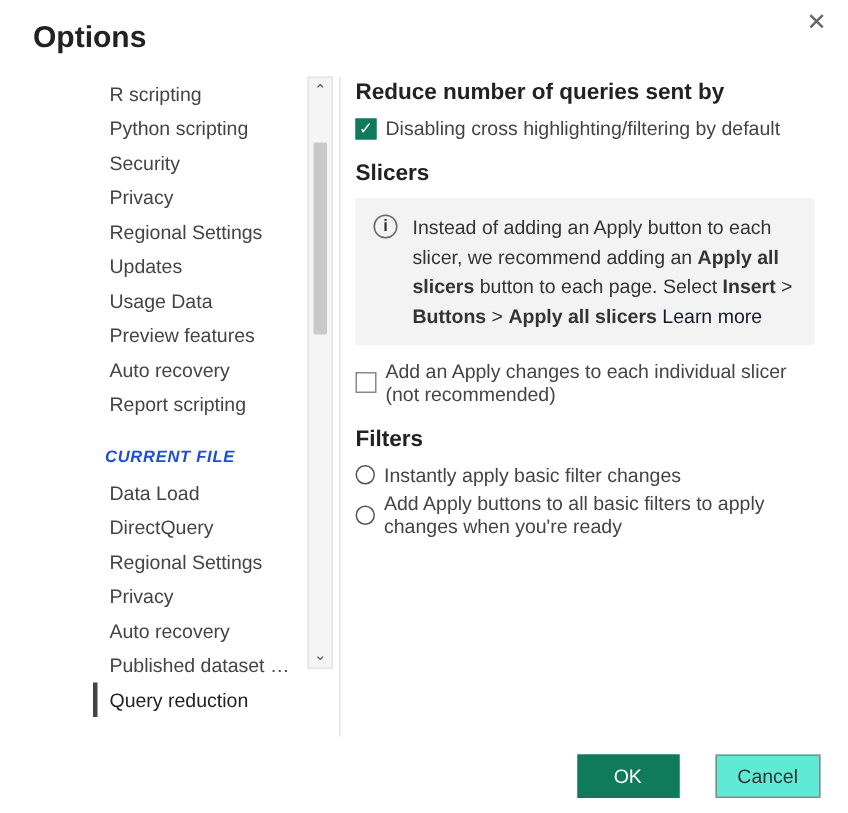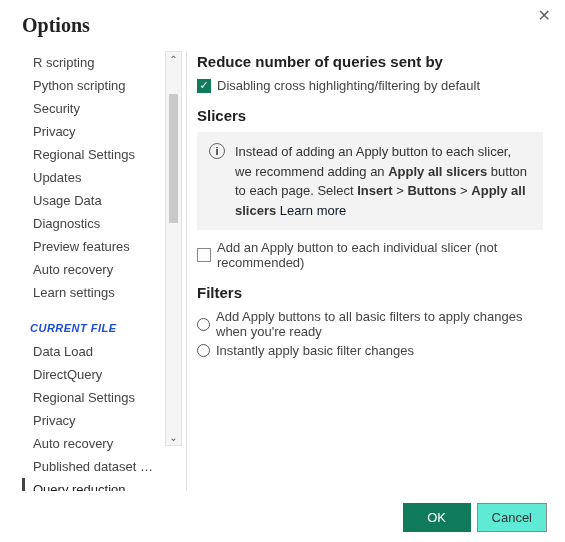--- a/index.html
+++ b/index.html
@@ -29,26 +29,26 @@
     font-size: 16px;
     color: #666;
     cursor: pointer;
     line-height: 1;
   }
   .title {
     font-size: 20px;
     font-weight: 600;
     color: #222;
     margin: 6px 0 14px 0;
-    font-family: Liberation Serif, serif;
   }
   .body {
     display: flex;
     flex: 1;
     min-height: 0;
+    margin-left: 40px;
   }
   .sidebar-wrap {
     width: 160px;
     flex-shrink: 0;
     display: flex;
     position: relative;
   }
   .sidebar {
     flex: 1;
     overflow: hidden;
@@ -181,21 +181,21 @@
   .radio.checked::after {
     content: "";
     width: 7px;
     height: 7px;
     background: #0f7b5b;
     border-radius: 50%;
   }
   .footer {
     display: flex;
     justify-content: flex-end;
-    gap: 6px;
+    gap: 24px;
     padding-top: 12px;
   }
   .btn {
     min-width: 68px;
     padding: 6px 14px;
     font-size: 13px;
     text-align: center;
     cursor: pointer;
     border: 1px solid #888;
     background: #5eead4;
@@ -218,24 +218,23 @@
     <div class="sidebar-wrap">
       <div class="sidebar">
         <div id="global-list">
             <div class="side-item">R scripting</div>
             <div class="side-item">Python scripting</div>
             <div class="side-item">Security</div>
             <div class="side-item">Privacy</div>
             <div class="side-item">Regional Settings</div>
             <div class="side-item">Updates</div>
             <div class="side-item">Usage Data</div>
-            <div class="side-item">Diagnostics</div>
             <div class="side-item">Preview features</div>
             <div class="side-item">Auto recovery</div>
-            <div class="side-item">Learn settings</div>
+            <div class="side-item">Report scripting</div>
           </div>
         <div class="side-header">CURRENT FILE</div>
         <div id="file-list">
             <div class="side-item">Data Load</div>
             <div class="side-item">DirectQuery</div>
             <div class="side-item">Regional Settings</div>
             <div class="side-item">Privacy</div>
             <div class="side-item">Auto recovery</div>
             <div class="side-item">Published dataset set...</div>
             <div class="side-item selected">Query reduction</div>
@@ -264,32 +263,32 @@
       <div class="info-box">
         <div class="info-icon">i</div>
         <div class="info-text">
           <span>Instead of adding an Apply button to each slicer, we recommend adding an </span><b>Apply all slicers</b><span> button to each page. Select </span><b>Insert</b><span> &gt; </span><b>Buttons</b><span> &gt; </span><b>Apply all slicers</b>
           <span class="learn-more">Learn more</span>
         </div>
       </div>
 
       <div class="row">
         <span class="checkbox"></span>
-        <span>Add an Apply button to each individual slicer (not recommended)</span>
+        <span>Add an Apply changes to each individual slicer (not recommended)</span>
       </div>
 
       <div class="section-title" style="margin-top:14px">Filters</div>
       <div id="filter-opts">
           <div class="row">
             <span class="radio"></span>
-            <span>Add Apply buttons to all basic filters to apply changes when you're ready</span>
+            <span>Instantly apply basic filter changes</span>
           </div>
           <div class="row">
             <span class="radio"></span>
-            <span>Instantly apply basic filter changes</span>
+            <span>Add Apply buttons to all basic filters to apply changes when you're ready</span>
           </div>
         </div>
     </div>
 
   </div>
 
   <div class="footer">
     <div class="btn primary">OK</div>
     <div class="btn">Cancel</div>
   </div>

